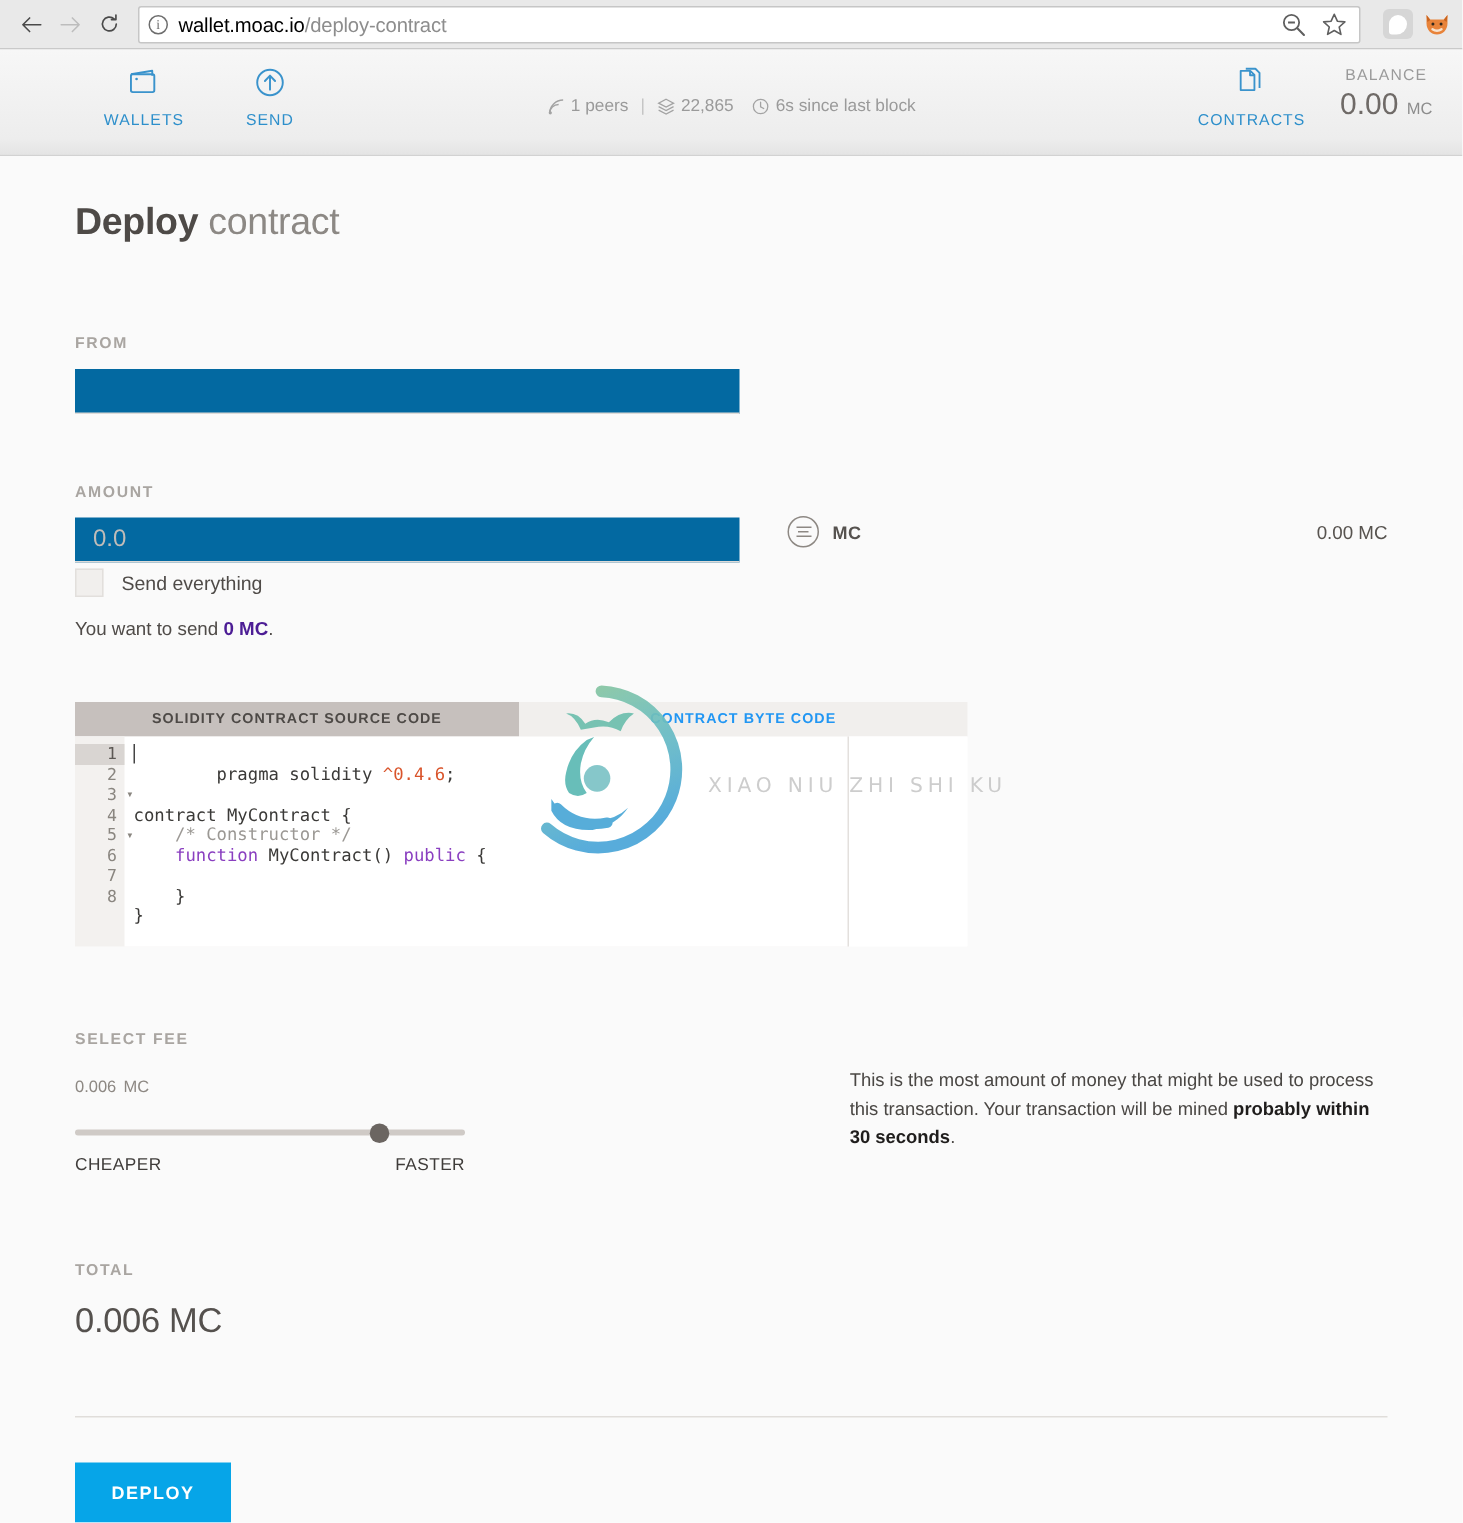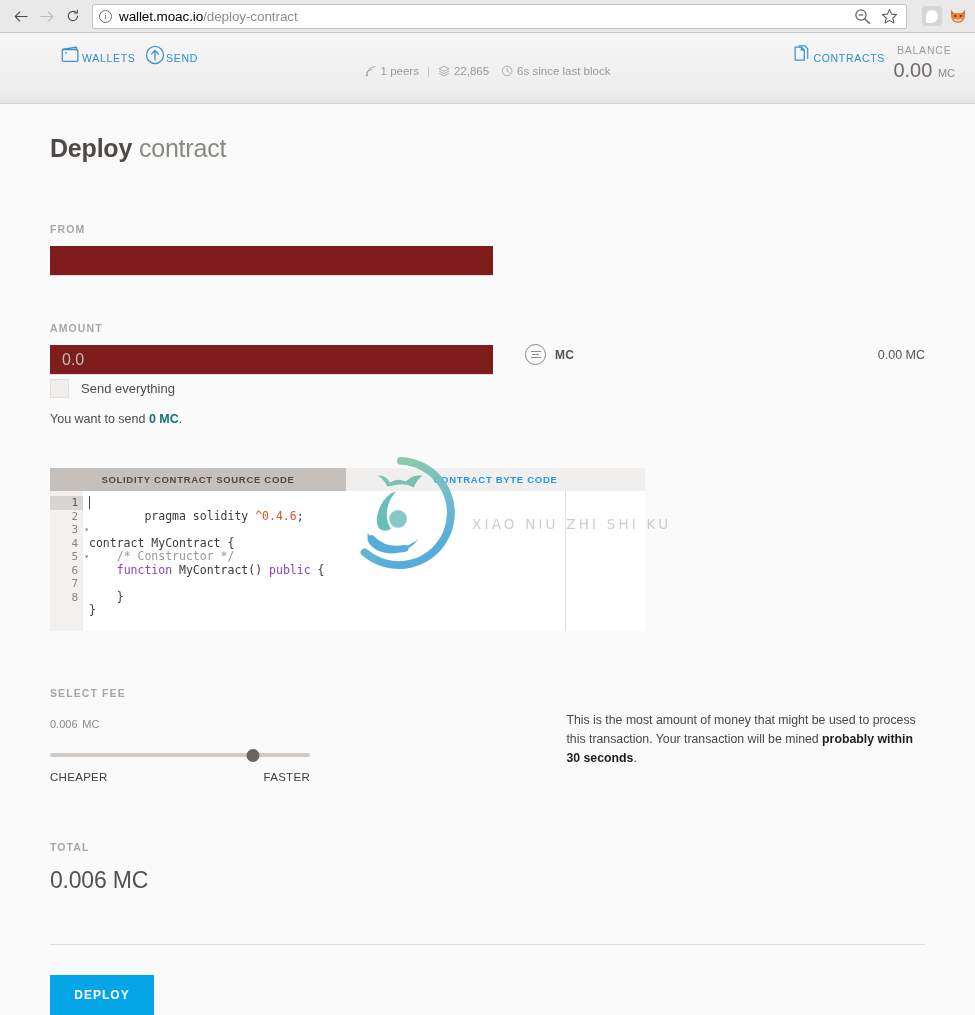--- a/index.html
+++ b/index.html
@@ -81,21 +81,21 @@
     height: 71px;
     background: linear-gradient(to bottom, #f7f7f7 0%, #ededed 85%, #e4e4e4 100%);
     border-bottom: 1px solid #d2d2d2;
     display: flex;
     align-items: flex-start;
     position: relative;
     padding-top: 9px;
   }
   .hdr-item {
     width: 72px;
-    display:flex; flex-direction:row; align-items:center;
+    display:flex; flex-direction:column; align-items:center;
     color: #2d8fcb;
     cursor: pointer;
     text-decoration: none;
     text-align: center;
   }
   .hdr-item .ic { height: 26px; display:flex; align-items:center; justify-content:center;}
   .hdr-label {
     font-size: 10.5px; letter-spacing: 0.7px;
     margin-top: 6px;
     color: #2d8fcb;
@@ -149,21 +149,21 @@
     font-size: 10.5px;
     letter-spacing: 1.1px;
     color: #a9a5a1;
     font-weight: 700;
   }
   .sec-from { margin-top: 60px; }
   .input-box {
     margin-top: 11px;
     height: 30px;
     width: 443px;
-    background: #7f1d1d;
+    background: #0369a1;
     border-bottom: 1px solid #dedbd8;
     padding: 0 12px;
     display:flex; align-items:center;
     font-size: 15px;
     color: #b6b2ae;
   }
   .sec-amount { margin-top: 46px; }
   .amount-row { display:flex; align-items:center; }
   .amount-input { color:#c0bcb8; font-weight:300; font-size:16px; }
   .unit-select {
@@ -185,21 +185,21 @@
 
   .checkbox-row { display:flex; align-items:center; gap:12px; margin-top:4px; }
   .checkbox {
     width:19px; height:19px;
     background:#f1efed;
     border:1px solid #e2dfdc;
     cursor:pointer;
   }
   .checkbox-label { font-size:13px; color:#4f4b48; }
   .send-note { margin-top:14px; font-size:12.5px; color:#4f4b48; }
-  .send-note b { color:#0f766e; }
+  .send-note b { color:#4c1d95; }
 
   
   .editor-wrap {
     margin-top: 42px;
     width: 595px;
     position: relative;
     background: #f1efed;
   }
   .editor-tabs { display:flex; height: 23px; justify-content: space-between; }
   .tab {

